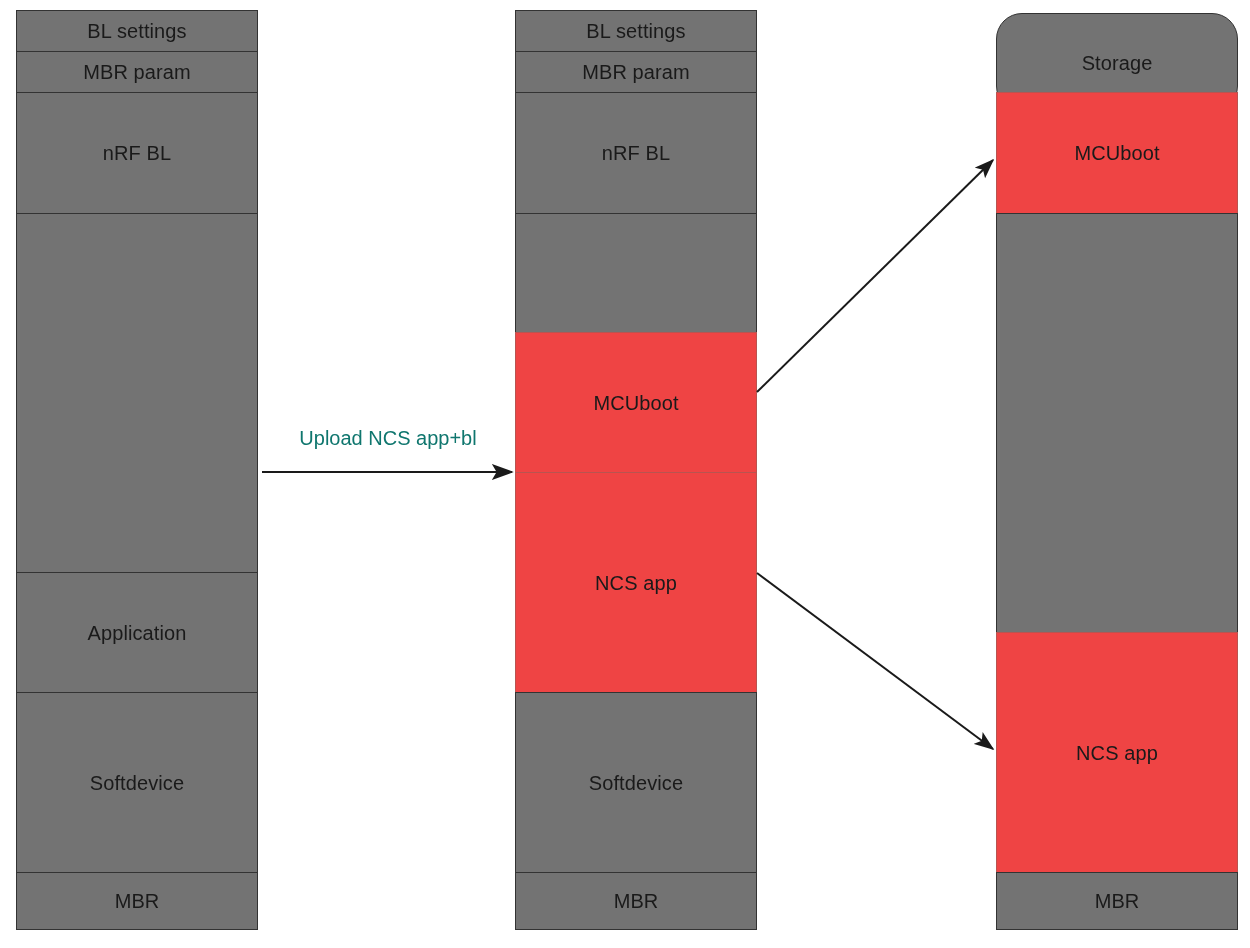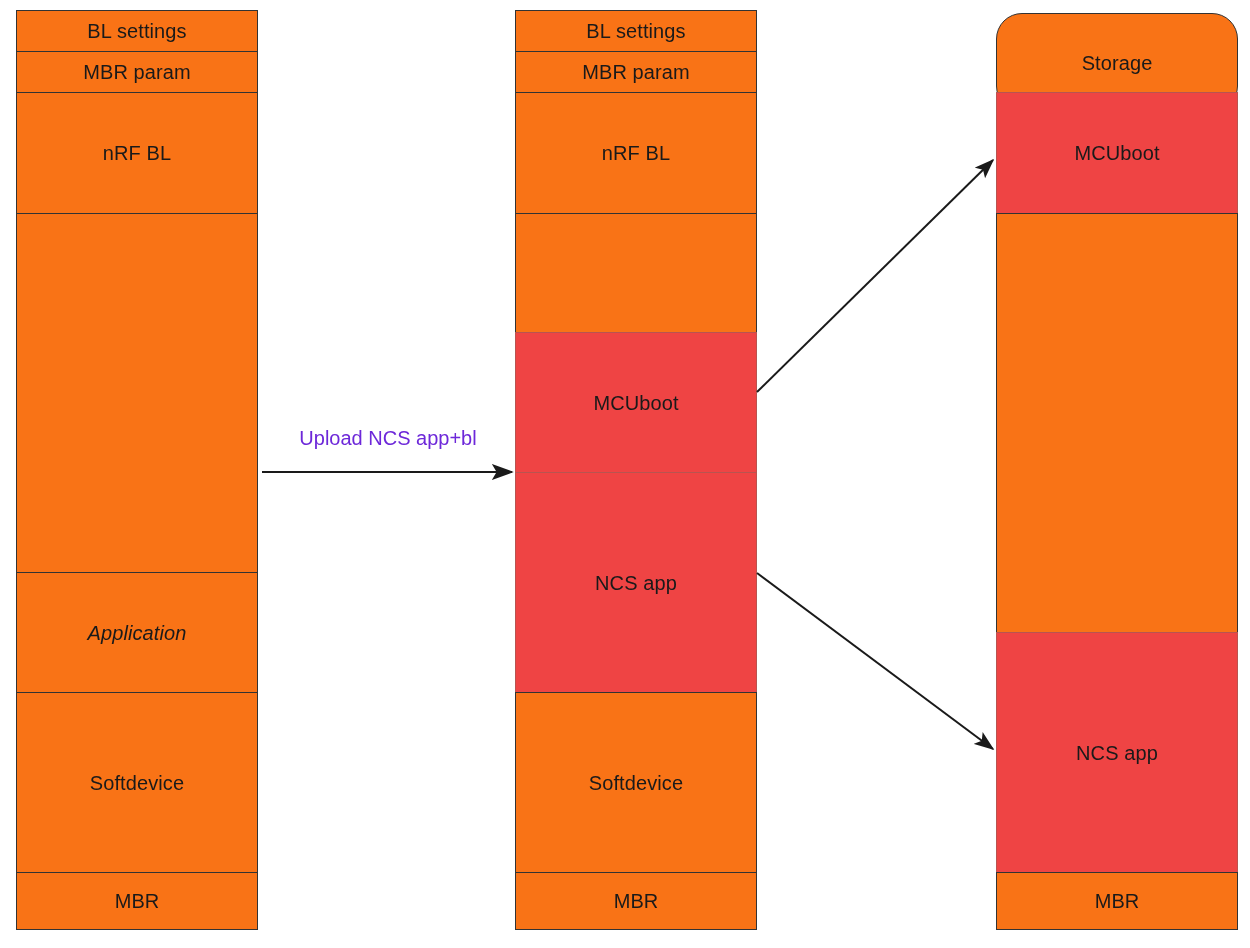--- a/index.html
+++ b/index.html
@@ -22,42 +22,42 @@
     height: 948px;
   }
   .column {
     position: absolute;
     box-sizing: border-box;
   }
   .cell {
     position: absolute;
     box-sizing: border-box;
     border: 1.6px solid #333333;
-    background: #f97316;
+    background: #737373;
     display: flex;
     align-items: center;
     justify-content: center;
     color: #1a1a1a;
     font-size: 20px;
     line-height: 1.2;
     letter-spacing: 0.1px;
     text-align: center;
     white-space: nowrap;
   }
   .cell.pink {
     border-color: #b85450;
     background: #ef4444;
   }
   .cell.empty {
     
   }
   .arrow-label {
     position: absolute;
     font-size: 20px;
-    color: #6d28d9;
+    color: #0f766e;
     white-space: nowrap;
     text-align: center;
   }
   svg.arrows {
     position: absolute;
     left: 0;
     top: 0;
     width: 1250px;
     height: 948px;
     pointer-events: none;
@@ -67,21 +67,21 @@
 </head>
 <body>
 
 <div id="diagram">
 
   <div class="column" style="left:16px; top:10px; width:242px; height:920px;">
     <div class="cell" style="left:0px; top:0px; width:242px; height:42px;">BL settings</div>
     <div class="cell" style="left:0px; top:41px; width:242px; height:42px;">MBR param</div>
     <div class="cell" style="left:0px; top:82px; width:242px; height:122px;">nRF BL</div>
     <div class="cell empty" style="left:0px; top:203px; width:242px; height:360px;"></div>
-    <div class="cell" style="left:0px; top:562px; width:242px; height:121px;font-style:italic;">Application</div>
+    <div class="cell" style="left:0px; top:562px; width:242px; height:121px;">Application</div>
     <div class="cell" style="left:0px; top:682px; width:242px; height:181px;">Softdevice</div>
     <div class="cell" style="left:0px; top:862px; width:242px; height:58px;">MBR</div>
   </div>
 
   <div class="column" style="left:515px; top:10px; width:242px; height:920px;">
     <div class="cell" style="left:0px; top:0px; width:242px; height:42px;">BL settings</div>
     <div class="cell" style="left:0px; top:41px; width:242px; height:42px;">MBR param</div>
     <div class="cell" style="left:0px; top:82px; width:242px; height:122px;">nRF BL</div>
     <div class="cell empty" style="left:0px; top:203px; width:242px; height:120px;"></div>
     <div class="cell pink" style="left:0px; top:322px; width:242px; height:141px;">MCUboot</div>

